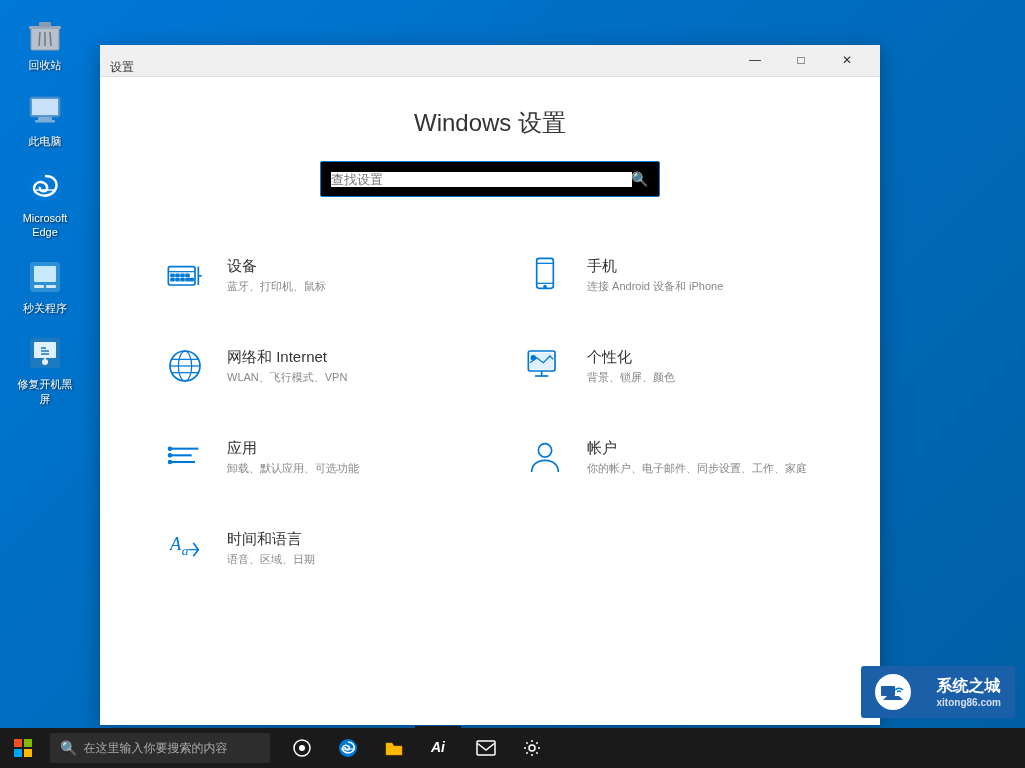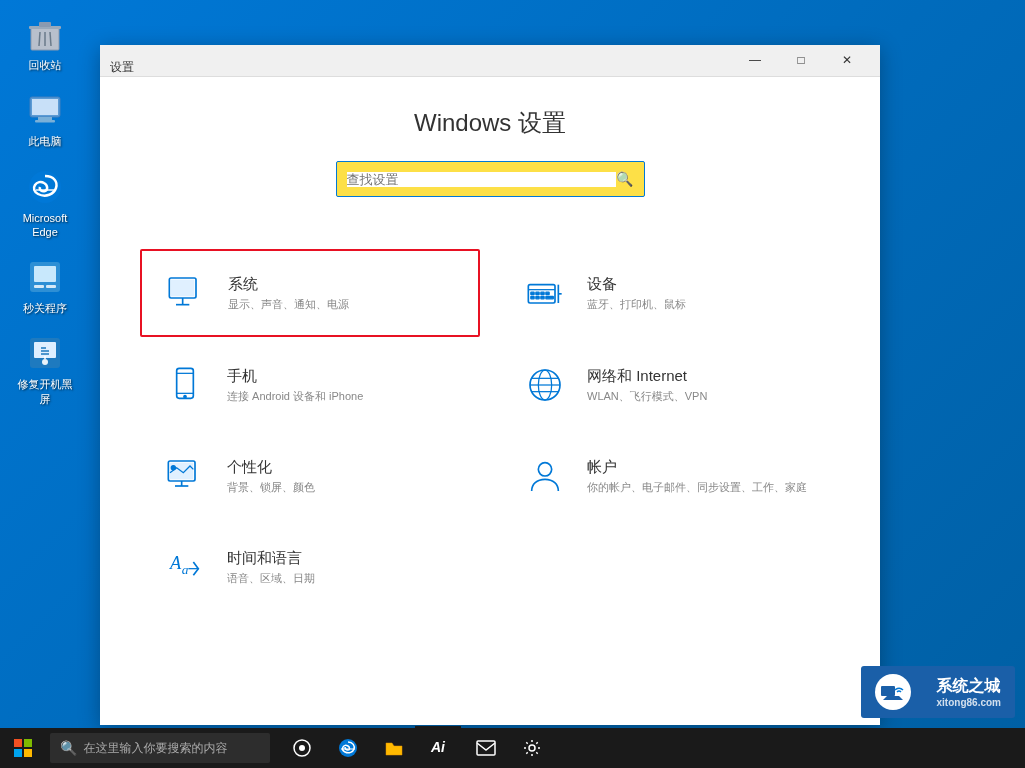--- a/index.html
+++ b/index.html
@@ -195,25 +195,25 @@
       font-weight: 300;
       color: #333;
       margin-bottom: 22px;
     }
 
     .search-box {
       display: flex;
       align-items: center;
       border: 1px solid #0078d7;
       border-radius: 2px;
-      margin: 0 auto 52px auto;
-      width: 309px;
+      margin: 0 auto 35px auto;
+      width: 340px;
       height: 36px;
       padding: 0 10px;
-      background: #fde047;
+      background: #000000;
     }
 
     .search-box input {
       flex: 1;
       border: none;
       outline: none;
       font-size: 13px;
       color: #999;
       font-family: inherit;
     }
@@ -365,34 +365,20 @@
 
       <h1 class="settings-title">Windows 设置</h1>
 
       <div class="search-box">
         <input type="text" placeholder="查找设置" style="">
         <span class="search-box-icon">🔍</span>
       </div>
 
       <div class="settings-grid">
 
-        <div class="settings-item highlighted">
-          <div class="settings-item-icon">
-            <svg class="settings-svg" viewBox="0 0 48 48">
-              <rect x="4" y="6" width="32" height="24" rx="2" stroke="#0078d7" stroke-width="2" fill="none"></rect>
-              <line x1="20" y1="30" x2="20" y2="38" stroke="#0078d7" stroke-width="2"></line>
-              <line x1="12" y1="38" x2="28" y2="38" stroke="#0078d7" stroke-width="2"></line>
-              <rect x="6" y="8" width="28" height="20" fill="#e0f0ff" stroke="none"></rect>
-            </svg>
-          </div>
-          <div class="settings-item-text">
-            <span class="settings-item-name">系统</span>
-            <span class="settings-item-desc">显示、声音、通知、电源</span>
-          </div>
-        </div>
 
         <div class="settings-item">
           <div class="settings-item-icon">
             <svg class="settings-svg" viewBox="0 0 48 48">
               <rect x="4" y="14" width="32" height="22" rx="2" stroke="#0078d7" stroke-width="2" fill="none"></rect>
               <line x1="4" y1="20" x2="36" y2="20" stroke="#0078d7" stroke-width="1.5"></line>
               <rect x="7" y="23" width="4" height="3" rx="0.5" fill="#0078d7"></rect>
               <rect x="13" y="23" width="4" height="3" rx="0.5" fill="#0078d7"></rect>
               <rect x="19" y="23" width="4" height="3" rx="0.5" fill="#0078d7"></rect>
               <rect x="25" y="23" width="4" height="3" rx="0.5" fill="#0078d7"></rect>
@@ -451,20 +437,36 @@
               <line x1="12" y1="36" x2="28" y2="36" stroke="#0078d7" stroke-width="2"></line>
               <line x1="20" y1="30" x2="20" y2="36" stroke="#0078d7" stroke-width="2"></line>
             </svg>
           </div>
           <div class="settings-item-text">
             <span class="settings-item-name">个性化</span>
             <span class="settings-item-desc">背景、锁屏、颜色</span>
           </div>
         </div>
 
+        <div class="settings-item">
+          <div class="settings-item-icon">
+            <svg class="settings-svg" viewBox="0 0 48 48">
+              <line x1="8" y1="14" x2="40" y2="14" stroke="#0078d7" stroke-width="2.5"></line>
+              <line x1="8" y1="22" x2="32" y2="22" stroke="#0078d7" stroke-width="2.5"></line>
+              <line x1="8" y1="30" x2="36" y2="30" stroke="#0078d7" stroke-width="2.5"></line>
+              <circle cx="6" cy="14" r="2" fill="#0078d7"></circle>
+              <circle cx="6" cy="22" r="2" fill="#0078d7"></circle>
+              <circle cx="6" cy="30" r="2" fill="#0078d7"></circle>
+            </svg>
+          </div>
+          <div class="settings-item-text">
+            <span class="settings-item-name">应用</span>
+            <span class="settings-item-desc">卸载、默认应用、可选功能</span>
+          </div>
+        </div>
 
         <div class="settings-item">
           <div class="settings-item-icon">
             <svg class="settings-svg" viewBox="0 0 48 48">
               <circle cx="24" cy="16" r="8" stroke="#0078d7" stroke-width="2" fill="none"></circle>
               <path d="M8 42 C8 34 14 28 24 28 C34 28 40 34 40 42" stroke="#0078d7" stroke-width="2" fill="none"></path>
             </svg>
           </div>
           <div class="settings-item-text">
             <span class="settings-item-name">帐户</span>

